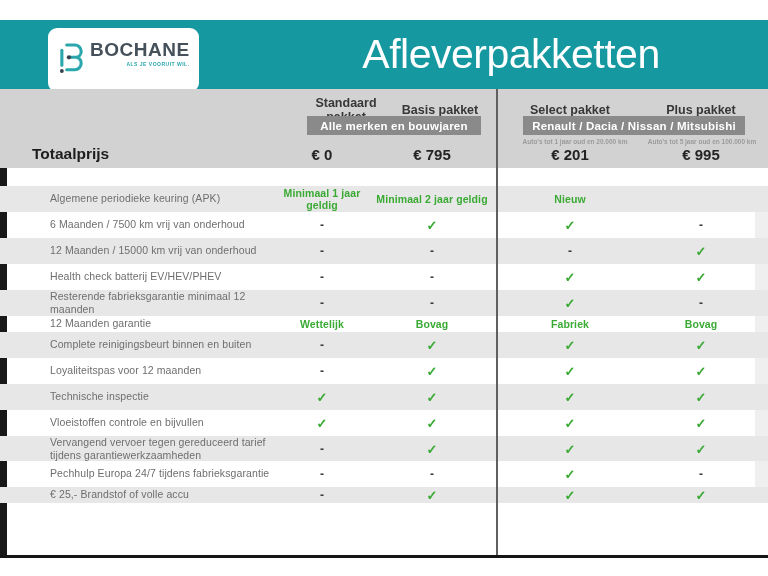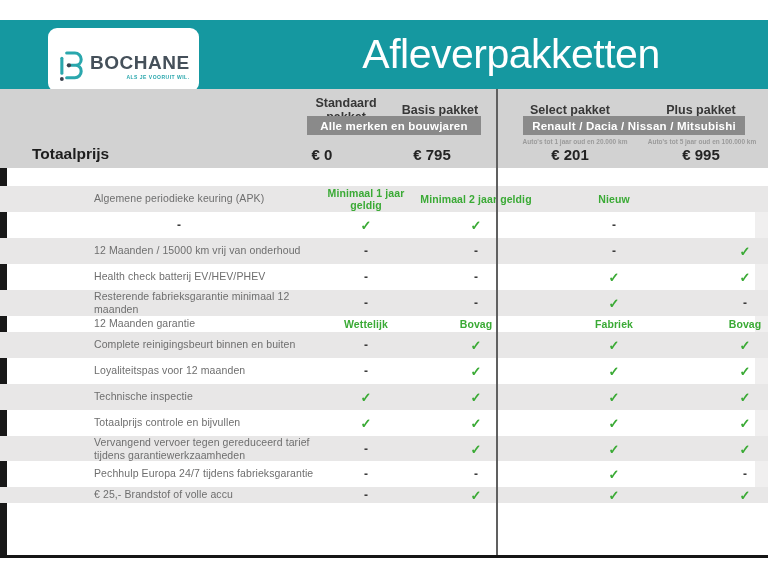--- a/index.html
+++ b/index.html
@@ -6,21 +6,21 @@
   * { box-sizing:border-box; }
   .page {
     position:relative; width:768px; height:576px; overflow:hidden;
     background:#ffffff; font-family:"Liberation Sans", sans-serif;
   }
 
   
   .teal-band { position:absolute; top:20px; left:0; width:768px; height:69px; background:#1598a0; }
   .logo-box {
     position:absolute; left:48px; top:8px; width:151px; height:64px;
-    background:#ffffff; border-radius:9px; display:flex; align-items:center;
+    background:#ffffff; border-radius:9px; display:flex; align-items:flex-start;
     padding:12px 9px 0 10px;
   }
   .logo-icon { flex:0 0 auto; margin-right:5px; }
   .logo-text { display:flex; flex-direction:column; }
   .brand-name { font-size:19px; font-weight:700; color:#45505a; letter-spacing:0.5px; line-height:1; }
   .brand-tagline { font-size:5px; font-weight:700; color:#2aa7ad; text-align:right; letter-spacing:0.5px; margin-top:2px; }
   .page-title {
     position:absolute; left:356px; top:0; width:310px; height:69px; line-height:69px;
     text-align:center; color:#ffffff; font-size:41px; font-weight:400; letter-spacing:-0.5px;
   }
@@ -46,21 +46,21 @@
   .banner.b2 { left:523px; width:222px; }
   .cond { position:absolute; top:49px; font-size:6.5px; font-weight:700; color:#9b9b9b; text-align:center; }
   .cond.c1 { left:490px; width:170px; }
   .cond.c2 { left:640px; width:124px; }
   .price-row { position:absolute; bottom:4px; left:0; height:20px; font-size:15px; font-weight:700; color:#232323; }
   .price-row .cell.label { font-size:15.5px; color:#1d1d1d;padding-left:32px; }
 
   
   .left-bar { position:absolute; left:0; top:168px; width:7px; height:389px; background:#181818; z-index:0; }
   .rows { position:absolute; top:186px; left:0; width:768px; z-index:1; }
-  .row { position:relative; height:26px;padding-left:44px; }
+  .row { position:relative; height:26px; }
   .row:nth-child(6)  { height:16px; }
   .row:nth-child(11) { height:25px; }
   .row:nth-child(13) { height:16px; }
   .row.gray  { background:#e8e7e7; }
   .row.white { background:linear-gradient(to right, rgba(0,0,0,0) 0 7px, #ffffff 7px calc(100% - 13px), #f0efef calc(100% - 13px)); }
   .row-label { font-size:10.5px; color:#6e6e6e; letter-spacing:0.1px; }
   .check { color:#3aaa35; font-size:13px; font-weight:700; }
   .dash  { color:#3c3c3c; font-size:12px; font-weight:700; }
   .gtext { color:#3aaa35; font-size:10.5px; font-weight:700; letter-spacing:0.1px; }
 
@@ -124,20 +124,23 @@
           <span class="gtext">Minimaal 1 jaar geldig</span>
         </div>
         <div class="cell">
           <span class="gtext">Minimaal 2 jaar geldig</span>
         </div>
         <div class="cell">
           <span class="gtext">Nieuw</span>
         </div>
       </div>
       <div class="row grid white">
+        <div class="cell label">
+          <span class="row-label">6 Maanden / 7500 km vrij van onderhoud</span>
+        </div>
         <div class="cell">
           <span class="dash">-</span>
         </div>
         <div class="cell">
           <span class="check">✓</span>
         </div>
         <div class="cell">
           <span class="check">✓</span>
         </div>
         <div class="cell">
@@ -258,21 +261,21 @@
         </div>
         <div class="cell">
           <span class="check">✓</span>
         </div>
         <div class="cell">
           <span class="check">✓</span>
         </div>
       </div>
       <div class="row grid white">
         <div class="cell label">
-          <span class="row-label">Totaalprijs controle en bijvullen</span>
+          <span class="row-label">Vloeistoffen controle en bijvullen</span>
         </div>
         <div class="cell">
           <span class="check">✓</span>
         </div>
         <div class="cell">
           <span class="check">✓</span>
         </div>
         <div class="cell">
           <span class="check">✓</span>
         </div>

